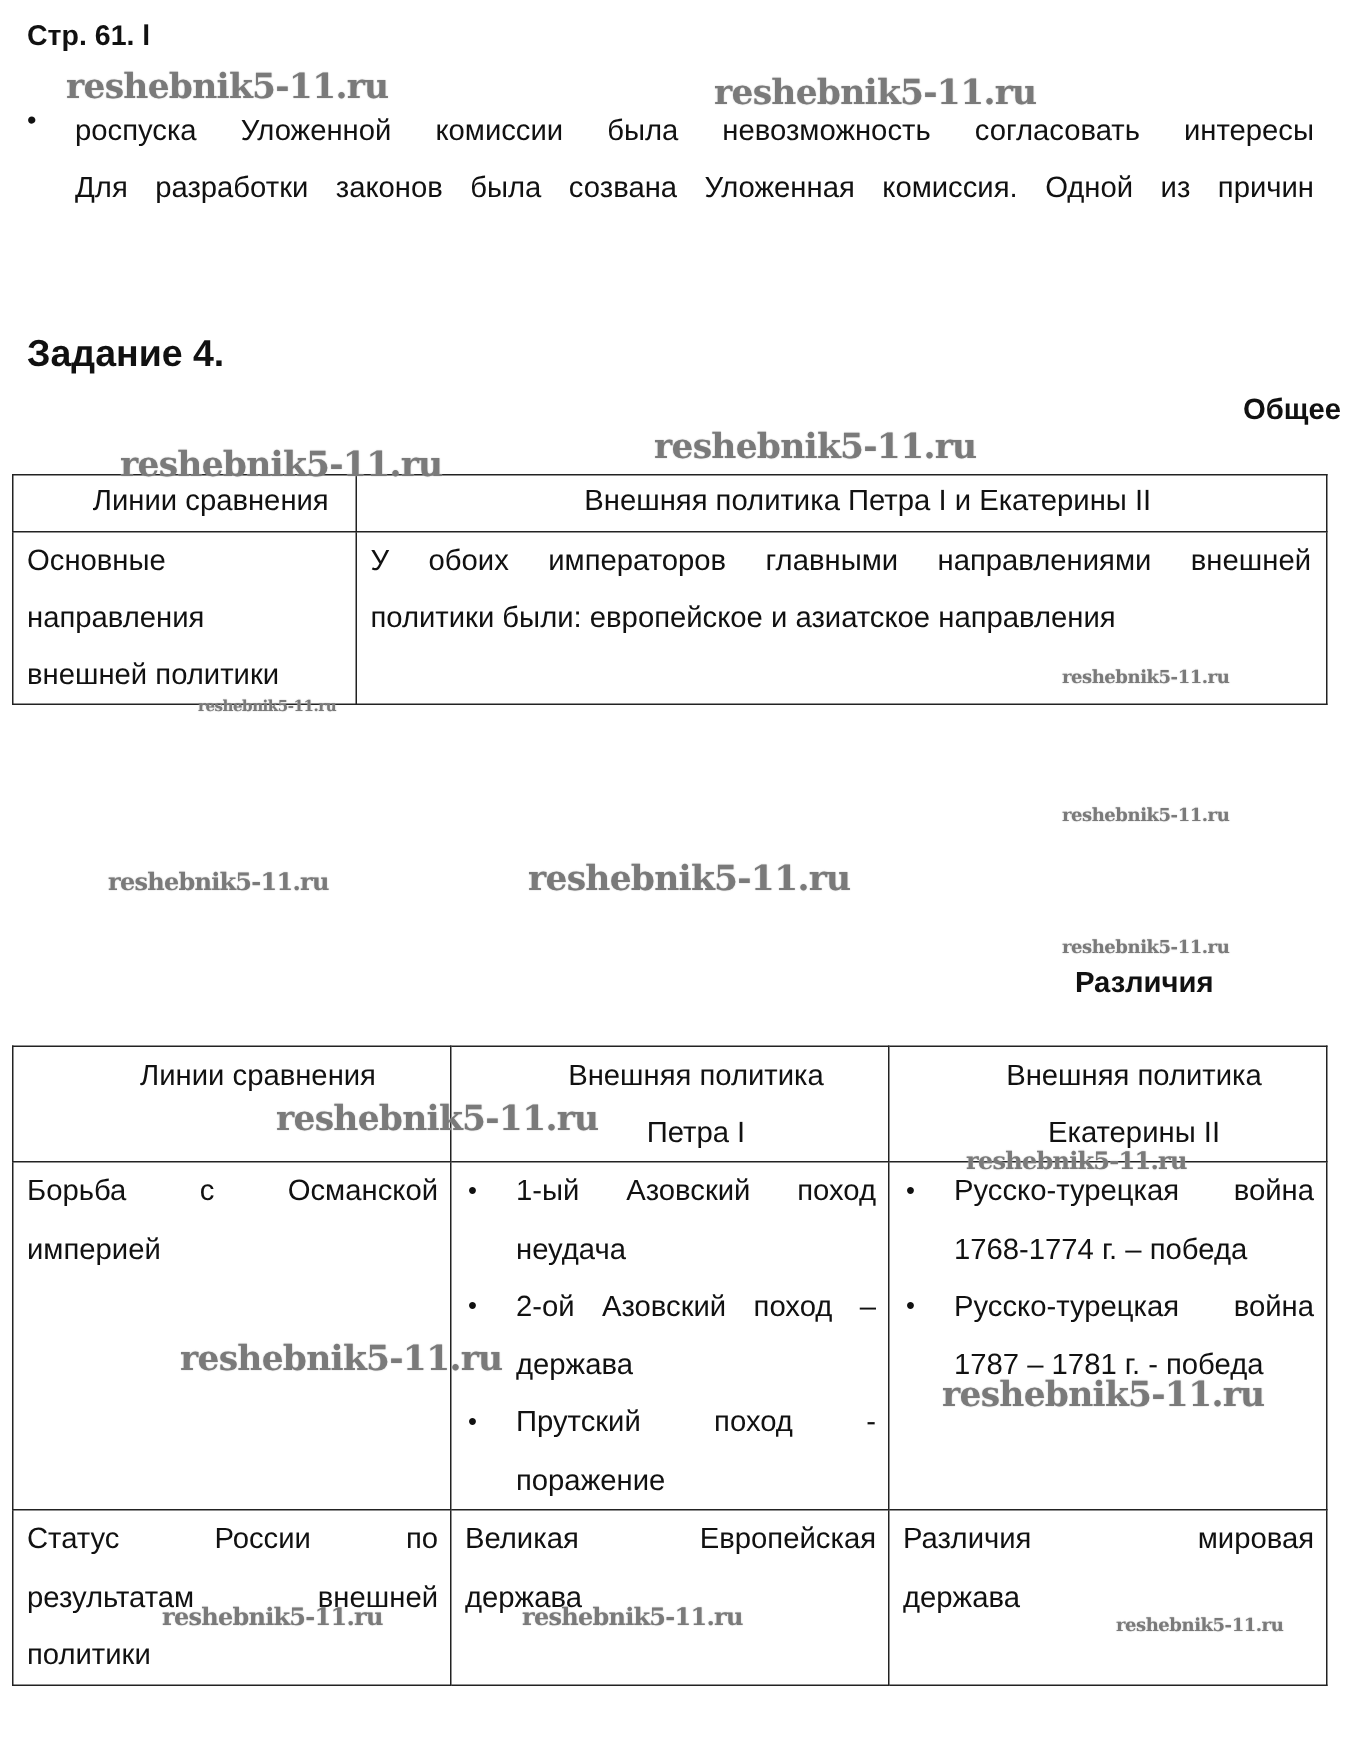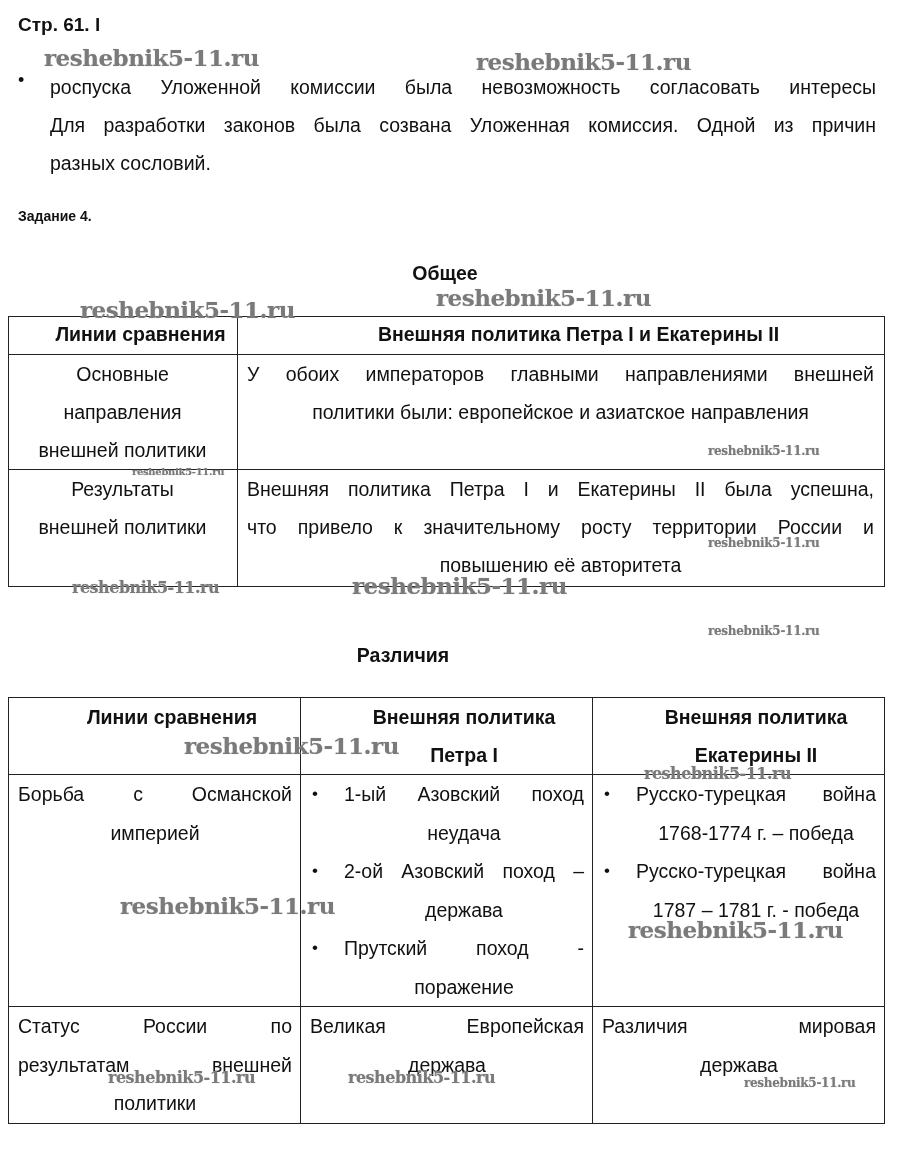--- a/index.html
+++ b/index.html
@@ -3,37 +3,37 @@
   <meta charset="utf-8">
   <style>
     * { box-sizing: border-box; margin: 0; padding: 0; }
     html, body { width: 898px; height: 1170px; background: #ffffff; overflow: hidden; }
     body { position: relative; font-family: "Liberation Sans", sans-serif; color: #111; font-size: 19.5px; }
     .abs { position: absolute; }
     .page-title { left: 18px; top: 14px; font-weight: bold; font-size: 19px; }
     .bullet-item { left: 18px; top: 68px; width: 858px; }
     .bullet-dot { position: absolute; left: 0; top: 2px; font-size: 18px; }
     .bullet-text { position: absolute; left: 32px; top: 0; width: 826px; line-height: 38px; text-align: justify; text-align-last: left; }
-    .task-heading { left: 18px; top: 208px; font-weight: bold; font-size: 14px; }
-    .section-title { font-weight: bold; font-size: 19.5px; text-align: center; }
+    .task-heading { left: 18px; top: 222px; font-weight: bold; font-size: 25px; }
+    .section-title { font-weight: bold; font-size: 19.5px; text-align: right; }
     .sec-common { left: 0; width: 898px; top: 262px; padding-left: 0; }
     .sec-common span { position: relative; left: -4px; }
     .sec-diff { left: 0; width: 812px; top: 644px; }
     .sec-diff span { position: relative; left: -3px; }
 
     table { border-collapse: collapse; table-layout: fixed; }
     td, th { border: 1.4px solid #222; vertical-align: top; font-weight: normal; }
-    th { font-weight: bold; text-align: center; padding-left: 35px; }
+    th { font-weight: normal; text-align: center; padding-left: 35px; }
     .t1 { position: absolute; left: 8px; top: 316px; width: 877px; }
     .t1 th { height: 38px; line-height: 28px; padding-top: 3px; }
     .t1 td { line-height: 38px; padding: 0 10px 0 9px; }
     .t1 .r1 td { height: 114px; }
     .t1 .r2 td { height: 117px; }
     .jl { display: block; text-align: justify; text-align-last: justify; }
-    .ll { display: block; text-align: center; }
+    .ll { display: block; }
 
     .t2 { position: absolute; left: 8px; top: 697px; width: 877px; }
     .t2 th { height: 77px; line-height: 38px; padding-top: 0; }
     .t2 td { line-height: 38.5px; padding: 0 8px 0 9px; }
     .t2 .r1 td { height: 177px; }
     .t2 .r2 td { height: 116px; }
     .list { list-style: none; }
     .list li { position: relative; padding-left: 34px; }
     .list li .dot { position: absolute; left: 2px; top: 0; font-size: 17px; }
 
@@ -45,21 +45,20 @@
 </head>
 <body>
 
 <div class="abs page-title">Стр. 61. l</div>
 
 <div class="abs bullet-item">
   <span class="bullet-dot">•</span>
   <div class="bullet-text">
     <span class="jl">роспуска Уложенной комиссии была невозможность согласовать интересы</span>
     <span class="jl">Для разработки законов была созвана Уложенная комиссия. Одной из причин</span>
-    <span class="ll">разных сословий.</span>
   </div>
 </div>
 
 <div class="abs task-heading">Задание 4.</div>
 
 <div class="abs section-title sec-common"><span>Общее</span></div>
 
 <table class="t1">
   <colgroup>
       <col style="width:229px">
@@ -72,31 +71,20 @@
   </tr>
   <tr class="r1">
     <td>
       <span class="ll">Основные</span>
       <span class="ll">направления</span>
       <span class="ll">внешней политики</span>
     </td>
     <td>
       <span class="jl">У обоих императоров главными направлениями внешней</span>
       <span class="ll">политики были: европейское и азиатское направления</span>
-    </td>
-  </tr>
-  <tr class="r2">
-    <td>
-      <span class="ll">Результаты</span>
-      <span class="ll">внешней политики</span>
-    </td>
-    <td>
-      <span class="jl">Внешняя политика Петра I и Екатерины II была успешна,</span>
-      <span class="jl">что привело к значительному росту территории России и</span>
-      <span class="ll">повышению её авторитета</span>
     </td>
   </tr>
 </tbody>
   </table>
 
 <div class="abs section-title sec-diff"><span>Различия</span></div>
 
 <table class="t2">
   <colgroup>
       <col style="width:292px">

